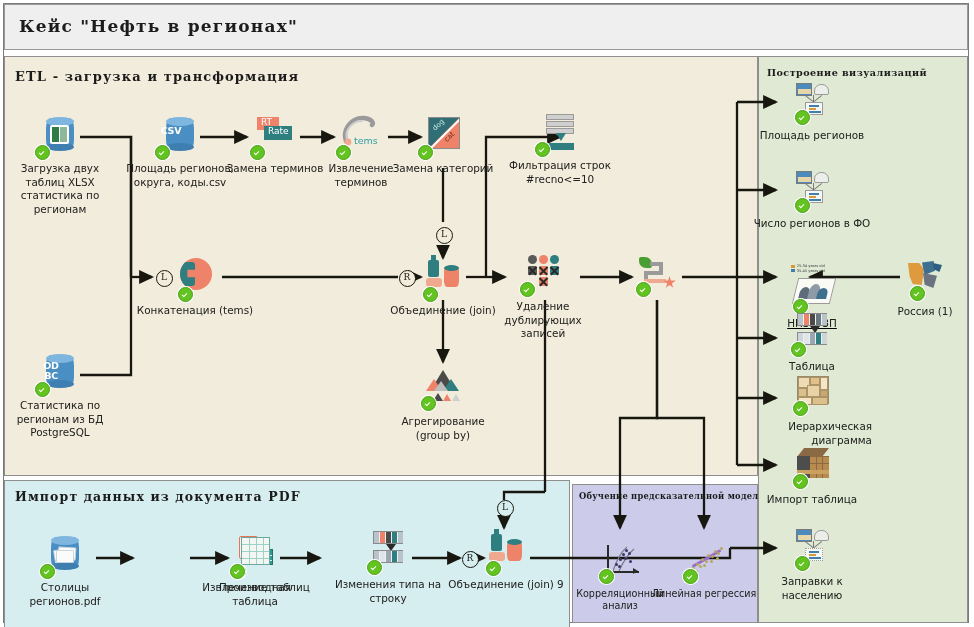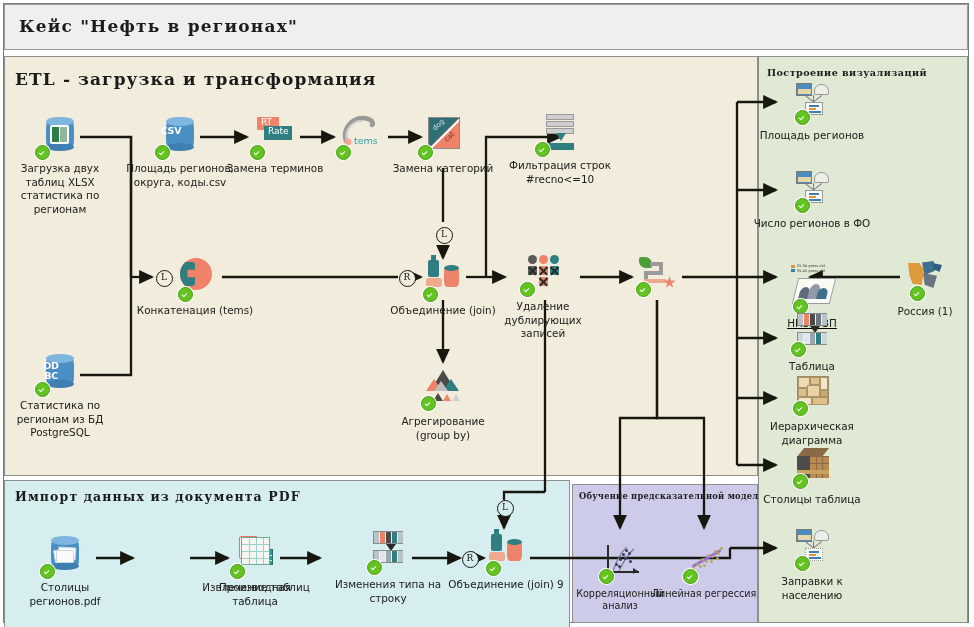--- a/index.html
+++ b/index.html
@@ -11,21 +11,21 @@
 
   
   .titlebar{position:absolute;left:4px;top:4px;width:964px;height:46px;background:#efefef;border:1px solid #9a9a9a;box-sizing:border-box;}
   .titlebar .t{position:absolute;left:14px;top:11px;font-family:"DejaVu Serif",serif;font-weight:bold;font-size:17px;color:#1c1c1c;letter-spacing:1.2px;white-space:nowrap;}
 
   
   .panel{position:absolute;box-sizing:border-box;border:1px solid #8e8e8e;}
   .panel .ph{position:absolute;font-family:"DejaVu Serif",serif;font-weight:bold;color:#1b1b1b;white-space:nowrap;}
 
   #panel-etl{left:4px;top:56px;width:754px;height:420px;background:#f2ecdc;}
-  #panel-etl .ph{left:10px;top:12px;font-size:17px;letter-spacing:1.1px;}
+  #panel-etl .ph{left:10px;top:12px;font-size:13px;letter-spacing:1.1px;}
 
   #panel-pdf{left:4px;top:480px;width:566px;height:177px;background:#d7eef0;}
   #panel-pdf .ph{left:10px;top:8px;font-size:12.5px;letter-spacing:1.1px;}
 
   #panel-ml{left:572px;top:484px;width:186px;height:139px;background:#ccccea;}
   #panel-ml .ph{left:6px;top:6px;font-size:8.3px;letter-spacing:.25px;}
 
   #panel-viz{left:758px;top:56px;width:210px;height:567px;background:#dfe9d4;}
   #panel-viz .ph{left:8px;top:10px;font-size:9.6px;letter-spacing:.45px;}
 
@@ -300,20 +300,21 @@
  <div class="node" style="left:361px;top:115px;">
    <div class="ico">
      <svg width="46" height="34" viewBox="0 0 46 34">
        <path d="M8,26 C4,14 14,2 26,3 C34,4 36,8 34,10" stroke="#9a9a9a" stroke-width="4.5" fill="none" stroke-linecap="round"></path>
        <path d="M9,25 C6,15 15,5 25,6" stroke="#cfcfcf" stroke-width="2" fill="none"></path>
        <circle cx="10" cy="27" r="3.4" fill="#f0a98f"></circle>
      </svg>
      <div class="items-t">tems</div>
      <div class="chk"></div>
    </div>
+   <div class="cap">Извлечение терминов</div>
  </div>
 
  <div class="node" style="left:443px;top:115px;">
    <div class="ico">
      <div class="catbox">
        <div class="half1"></div>
           <div class="half2"></div>
           <div class="diag"></div>
        <b style="left:3px;top:3px;">dog</b>
        <b style="left:15px;top:15px;color:#6b2a1c;">cat</b>
@@ -604,21 +605,21 @@
           <i style="left:6px;background:#dfe5e9;"></i>
           <i style="left:12px;background:#9aa7b0;"></i>
           <i style="left:18px;background:#2f7e80;"></i>
           <i style="left:24px;background:#cfd6db;"></i>
         </div>
      <div class="chk" style="left:2px;bottom:0;"></div>
    </div>
    <div class="cap sm">Таблица</div>
  </div>
 
- <div class="node" style="left:812px;top:373px;">
+ <div class="node" style="left:812px;top:373px;text-align:right;">
    <div class="ico">
      <div class="tm">
        <i style="left:0;top:0;width:12px;height:11px;background:#f0dcb4;"></i>
        <i style="left:12px;top:0;width:10px;height:8px;background:#e2c089;"></i>
        <i style="left:22px;top:0;width:8px;height:13px;background:#f3e5c6;"></i>
        <i style="left:0;top:11px;width:9px;height:9px;background:#dcc08c;"></i>
        <i style="left:9px;top:8px;width:13px;height:12px;background:#e9d3a6;"></i>
        <i style="left:0;top:20px;width:14px;height:8px;background:#f3e5c6;"></i>
        <i style="left:14px;top:20px;width:16px;height:8px;background:#dcc08c;"></i>
        <i style="left:22px;top:13px;width:8px;height:7px;background:#c9a870;"></i>
@@ -637,21 +638,21 @@
             <i style="left:0;top:0;width:100%;height:1.4px;"></i>
             <i style="left:0;top:7px;width:100%;height:1.4px;"></i>
             <i style="left:0;top:14px;width:100%;height:1.4px;"></i>
             <i style="left:6px;top:0;width:1.4px;height:100%;"></i>
             <i style="left:12px;top:0;width:1.4px;height:100%;"></i>
           </div>
        <div class="bd"></div>
      </div>
      <div class="chk" style="left:4px;bottom:1px;"></div>
    </div>
-   <div class="cap sm">Столицы таблица</div>
+   <div class="cap sm">Импорт таблица</div>
  </div>
 
  <div class="node" style="left:812px;top:528px;">
    <div class="ico">
      <div class="vz">
           <div class="tl"></div>
           <div class="tr"></div>
           <div class="stem"></div>
           <div class="ar1"></div>
           <div class="ar2"></div>

